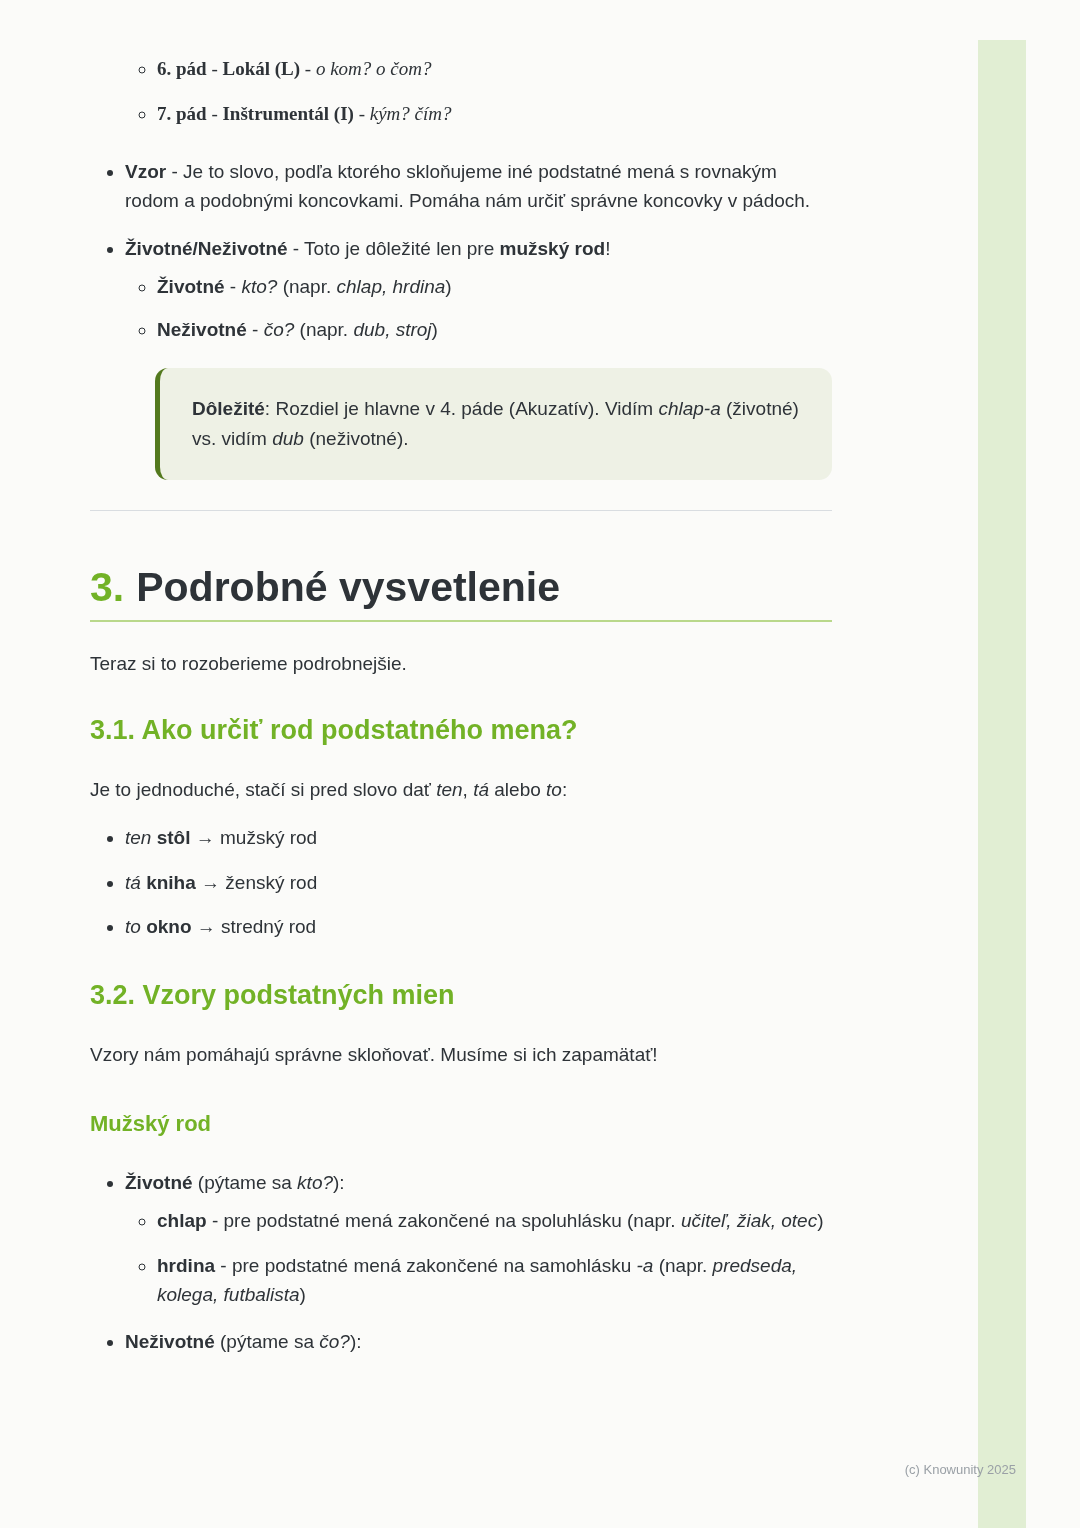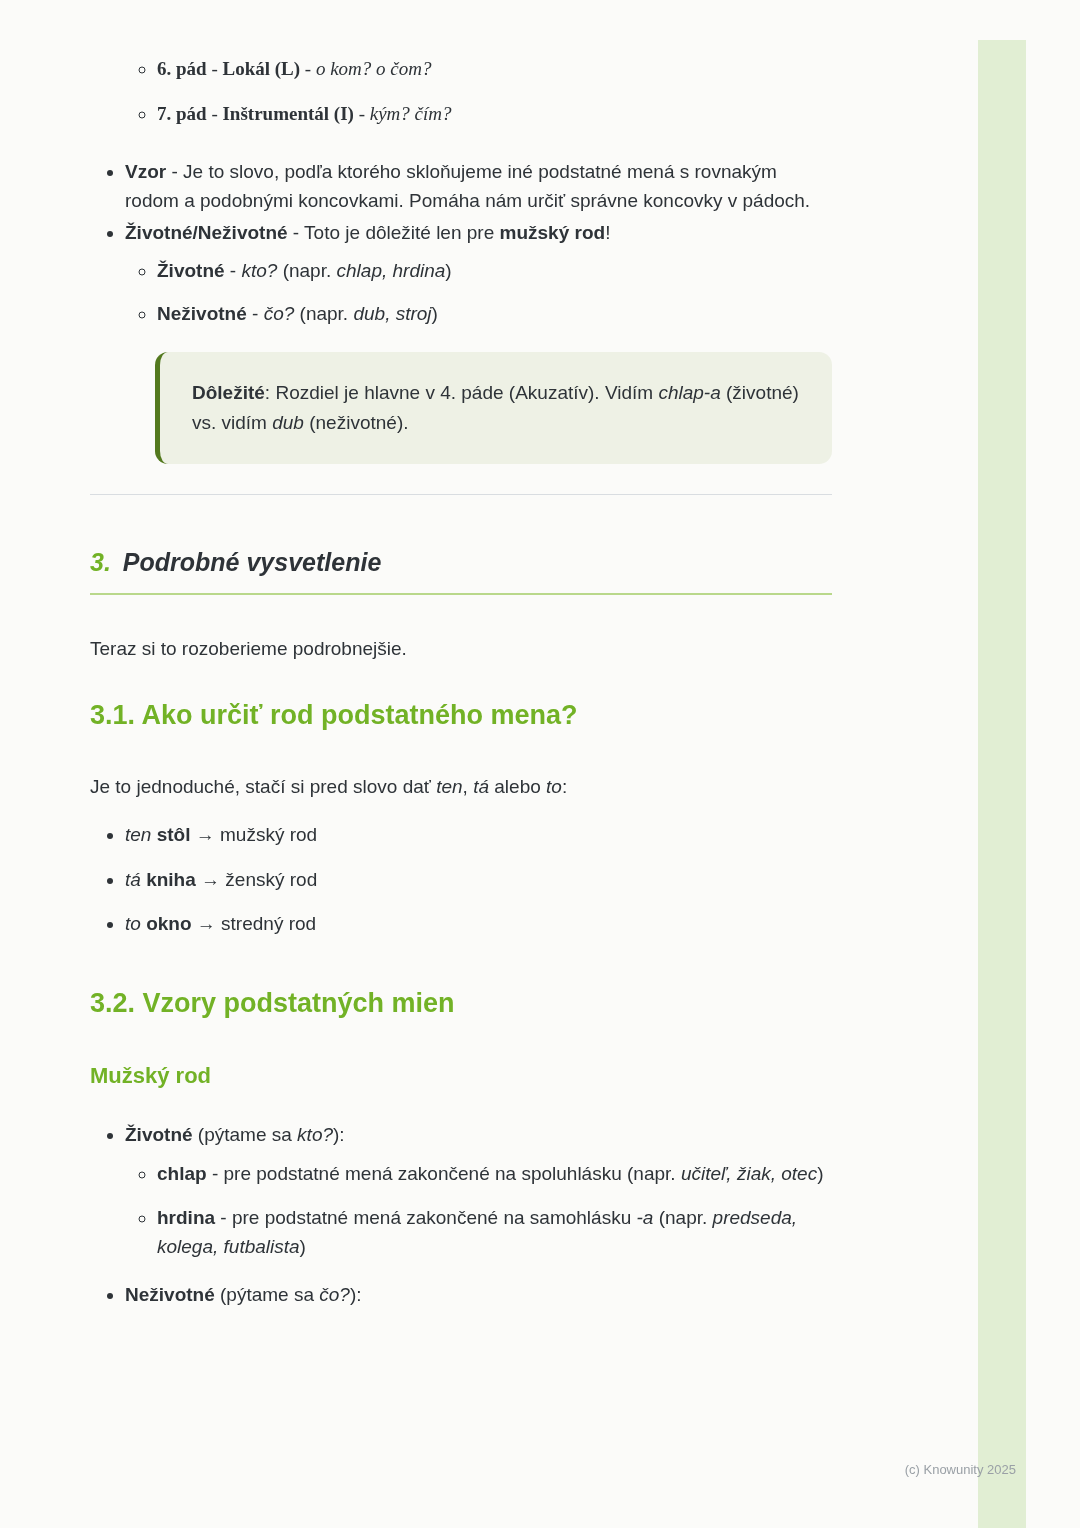--- a/index.html
+++ b/index.html
@@ -26,34 +26,34 @@
   .content{position:relative;width:742px;margin-left:90px;padding-top:54px;font-size:19px;line-height:1.55;}
   ul{list-style-position:outside;}
   ul.l1{list-style-type:disc;padding-left:35px;}
   ul.l2{list-style-type:circle;}
   ul.case-list{padding-left:67px;margin-top:0;font-family:Liberation Serif, serif;}
   ul.sub{padding-left:32px;margin-top:9px;}
   li{margin-top:15px;}
   li:first-child{margin-top:0;}
   .case-list li + li{margin-top:16px;}
   .term-list{margin-top:28px;}
-  .term-list > li + li{margin-top:2px;}
+  .term-list > li + li{margin-top:18px;}
   ul.sub li{margin-top:13px;}
   ul.sub li:first-child{margin-top:0;}
   .vzory-list ul.sub li + li{margin-top:15px;}
   .s-b{font-weight:700;}
   .s-i{font-style:italic;}
   .callout{margin:24px 0 0 65px;border-left:5px solid var(--callout-border);background:var(--callout-bg);padding:26px 32px;border-radius:13px;}
   .callout-text{line-height:1.58;}
   .divider{border:none;border-top:1px solid var(--divider);margin-top:30px;}
-  .h2{margin-top:52px;font-size:25px;line-height:1.2;font-weight:700;padding-bottom:16px;border-bottom:2px solid var(--underline-green);color:var(--text);font-style:italic;}
+  .h2{margin-top:52px;font-size:41px;line-height:1.2;font-weight:700;padding-bottom:8px;border-bottom:2px solid var(--underline-green);color:var(--text);}
   .h2 .num{color:var(--heading-green);margin-right:12px;}
-  .p{margin-top:39px;}
+  .p{margin-top:27px;}
   .h3{margin-top:34px;font-size:27px;font-weight:700;color:var(--heading-green);line-height:1.3;}
-  .h3-2{margin-top:48px;}
+  .h3-2{margin-top:36px;}
   .h4{margin-top:41px;font-size:22px;font-weight:700;color:var(--heading-green);line-height:1.3;}
   .examples{margin-top:19px;}
   .examples li + li{margin-top:15px;}
   .vzory-list{margin-top:29px;}
   .vzory-list > li + li{margin-top:18px;}
   .watermark{position:absolute;top:1462px;right:64px;font-size:13px;color:var(--watermark);}
 </style>
 </head>
 <body>
 
@@ -97,20 +97,21 @@
     <p class="p"><span>Je to jednoduché, stačí si pred slovo dať </span><span class="s-i">ten</span><span>, </span><span class="s-i">tá</span><span> alebo </span><span class="s-i">to</span><span>:</span></p>
 
     <ul class="l1 examples">
       <li><span class="s-i">ten</span><span> </span><span class="s-b">stôl</span><span> → mužský rod</span></li>
       <li><span class="s-i">tá</span><span> </span><span class="s-b">kniha</span><span> → ženský rod</span></li>
       <li><span class="s-i">to</span><span> </span><span class="s-b">okno</span><span> → stredný rod</span></li>
     </ul>
 
     <h3 class="h3 h3-2">3.2. Vzory podstatných mien</h3>
 
+    <p class="p">Vzory nám pomáhajú správne skloňovať. Musíme si ich zapamätať!</p>
 
     <h4 class="h4">Mužský rod</h4>
 
 
     <ul class="l1 vzory-list">
       <li>
         <span><span class="s-b">Životné</span><span> (pýtame sa </span><span class="s-i">kto?</span><span>):</span></span>
         <ul class="l2 sub">
           <li><span class="s-b">chlap</span><span> - pre podstatné mená zakončené na spoluhlásku (napr. </span><span class="s-i">učiteľ, žiak, otec</span><span>)</span></li>
           <li><span class="s-b">hrdina</span><span> - pre podstatné mená zakončené na samohlásku </span><span class="s-i">-a</span><span> (napr. </span><span class="s-i">predseda, kolega, futbalista</span><span>)</span></li>

